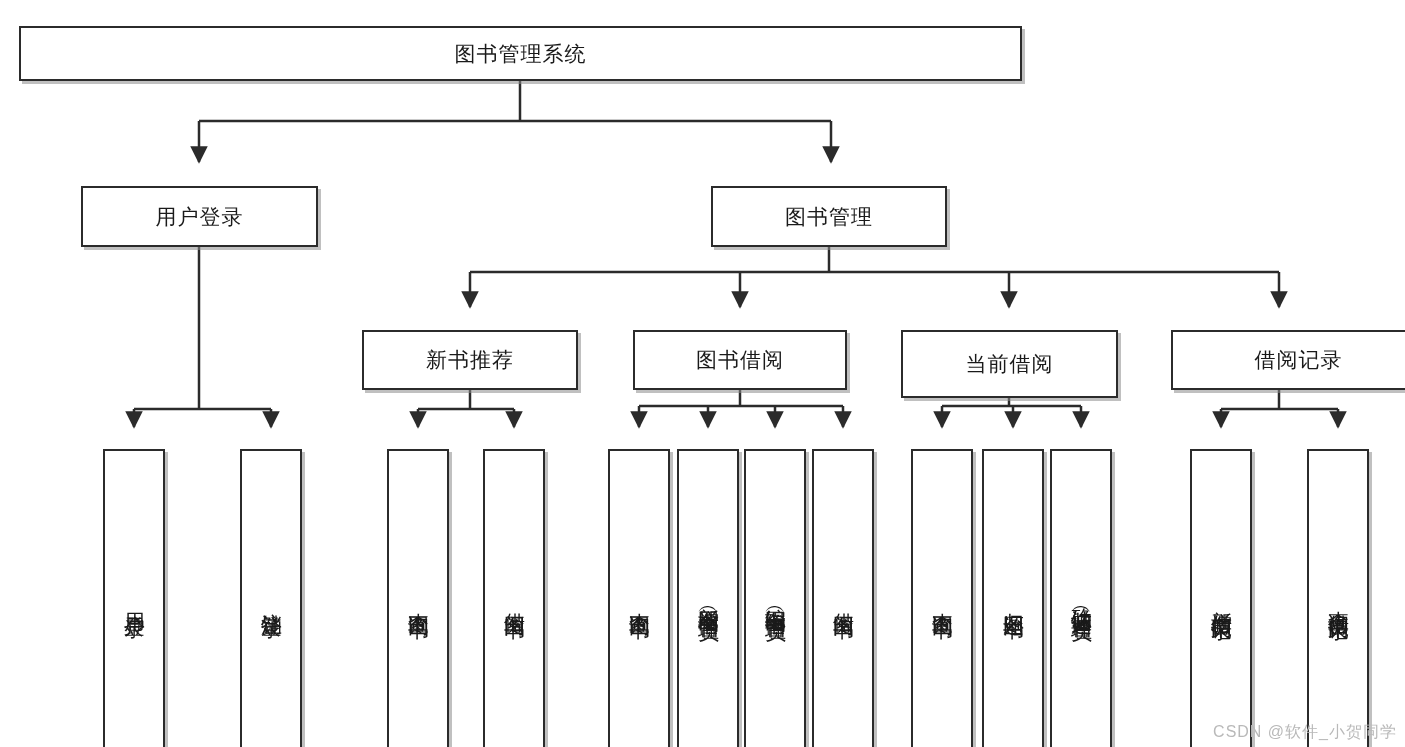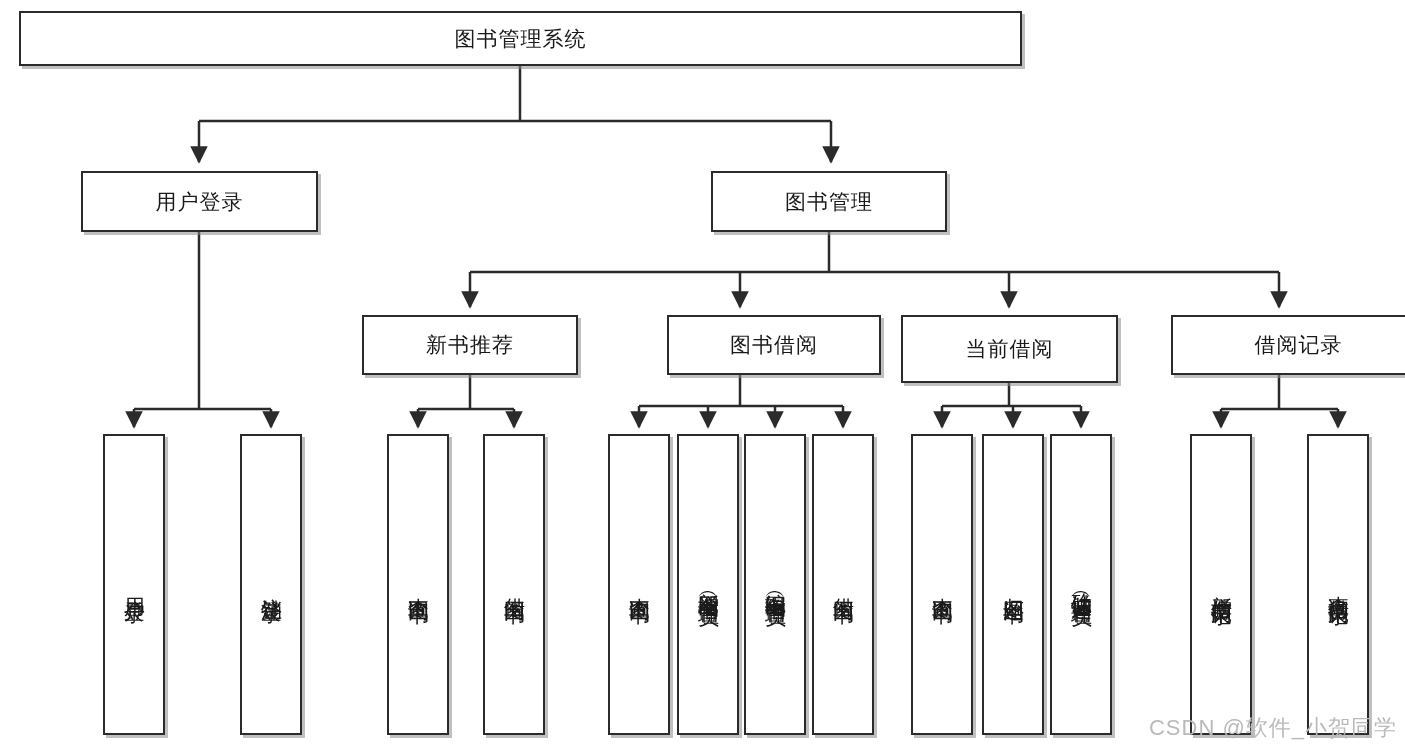--- a/index.html
+++ b/index.html
@@ -28,20 +28,21 @@
   .node {
     position: absolute;
     box-sizing: border-box;
     background: #ffffff;
     border: 2.5px solid #2b2b2b;
     box-shadow: 3px 3px 0 0 rgba(140,140,140,0.55);
     display: flex;
     align-items: center;
     justify-content: center;
     color: #1a1a1a;
+    margin-top: 15px;
   }
   .node.h {
     font-size: 21px;
     line-height: 1.2;
     letter-spacing: 1px;
   }
   .node.v {
     writing-mode: vertical-rl;
     text-orientation: upright;
     font-size: 21px;
@@ -52,21 +53,21 @@
   .node.v .vtxt {
     writing-mode: vertical-rl;
     text-orientation: upright;
     white-space: nowrap;
     letter-spacing: 2px;
   }
   .watermark {
     position: absolute;
     right: 8px;
     bottom: 4px;
-    font-size: 22px;
+    font-size: 16px;
     color: #b9b9b9;
     letter-spacing: 1px;
     white-space: nowrap;
   }
 </style>
 </head>
 <body>
 
 <div id="stage">
 
@@ -127,21 +128,21 @@
   <div class="node h" style="left:81px;top:171px;width:237px;height:61px;">
     <span>用户登录</span>
   </div>
   <div class="node h" style="left:711px;top:171px;width:236px;height:61px;">
     <span>图书管理</span>
   </div>
 
   <div class="node h" style="left:362px;top:315px;width:216px;height:60px;">
     <span>新书推荐</span>
   </div>
-  <div class="node h" style="left:667px;top:315px;width:214px;height:60px;">
+  <div class="node h" style="left:633px;top:315px;width:214px;height:60px;">
     <span>图书借阅</span>
   </div>
   <div class="node h" style="left:901px;top:315px;width:217px;height:68px;">
     <span>当前借阅</span>
   </div>
   <div class="node h" style="left:1171px;top:315px;width:255px;height:60px;">
     <span>借阅记录</span>
   </div>
 
   <div class="node v" style="left:103px;top:434px;width:62px;height:301px;">

